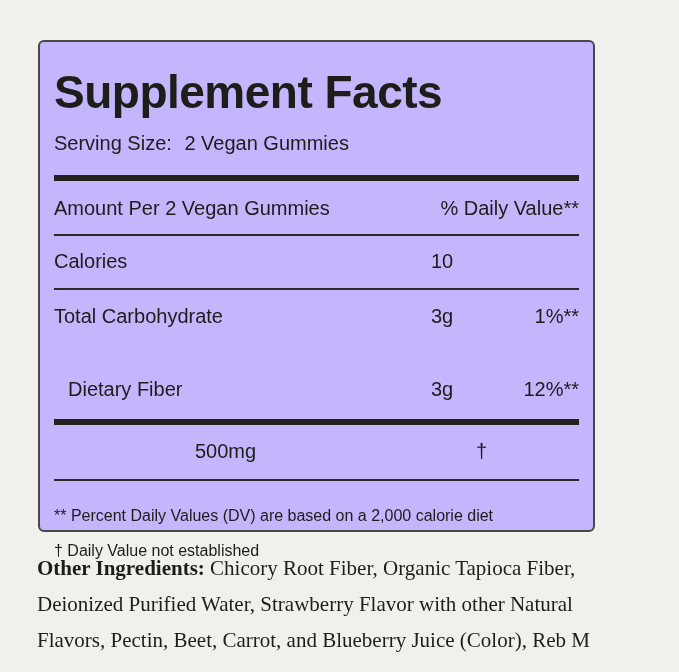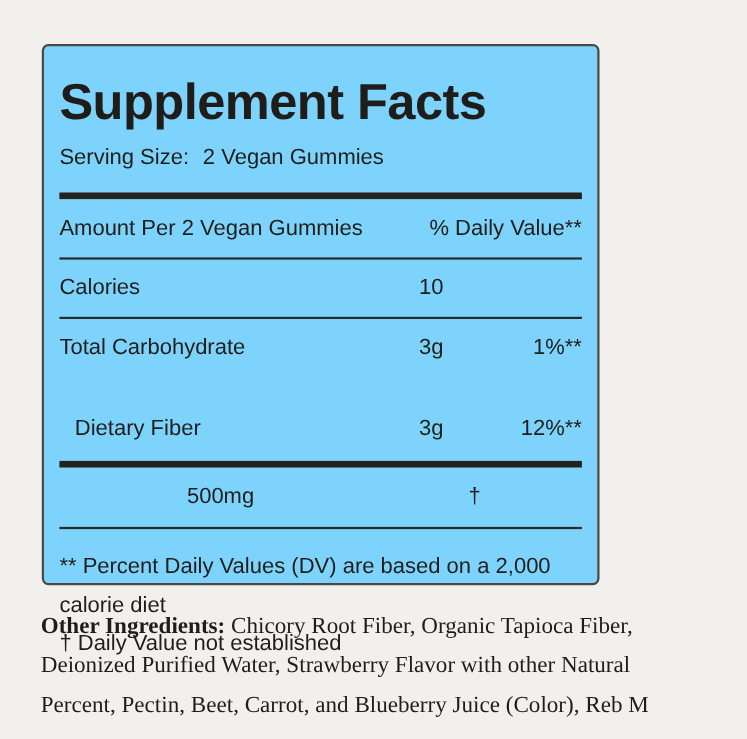--- a/index.html
+++ b/index.html
@@ -9,25 +9,25 @@
     background: #f1f0ec;
     font-family: "Liberation Sans", sans-serif;
     color: #1e1d1a;
     overflow: hidden;
   }
   .stage { position: relative; width: 679px; height: 672px; }
 
   .panel {
     position: absolute;
     left: 38px; top: 40px;
-    width: 507px; height: 492px;
+    width: 557px; height: 492px;
     border: 2px solid #4a4844;
     border-radius: 6px;
     padding: 0 14px;
-    background: #7dd3fc;
+    background: #c4b5fd;
   }
 
   .title {
     margin-top: 27px;
     font-size: 46px;
     font-weight: bold;
     letter-spacing: -0.5px;
     line-height: 1;
     white-space: nowrap;
   }
@@ -62,21 +62,21 @@
   .row .dv  { text-align: right; }
 
   .row-calories { padding: 14px 0 15px 0; }
   .row-carb    { padding: 15px 0 6px 0; }
   .row-fiber   { padding: 8px 0 18px 0; }
   .row-fiber .name { padding-left: 14px; margin-top: 36px; }
   .row-mito    { padding: 15px 0 16px 0; }
 
   .footnotes {
     margin-top: 17px;
-    font-size: 20px;
+    font-size: 16px;
     line-height: 35px;
   }
 
   .other {
     position: absolute;
     left: 37px; top: 550px;
     width: 615px;
     font-size: 21px;
     line-height: 36px;
     font-family: Liberation Serif, serif;
@@ -139,16 +139,16 @@
       <div>** Percent Daily Values (DV) are based on a 2,000 calorie diet</div>
       <div>† Daily Value not established</div>
     </div>
 
   </div>
 
   <p class="other">
     <strong>Other Ingredients:</strong>
     <span>Chicory Root Fiber, Organic Tapioca Fiber,</span>
     <span class="blk">Deionized Purified Water, Strawberry Flavor with other Natural</span>
-    <span class="blk">Percent, Pectin, Beet, Carrot, and Blueberry Juice (Color), Reb M</span>
+    <span class="blk">Flavors, Pectin, Beet, Carrot, and Blueberry Juice (Color), Reb M</span>
   </p>
 
 </div>
 
 </body></html>

